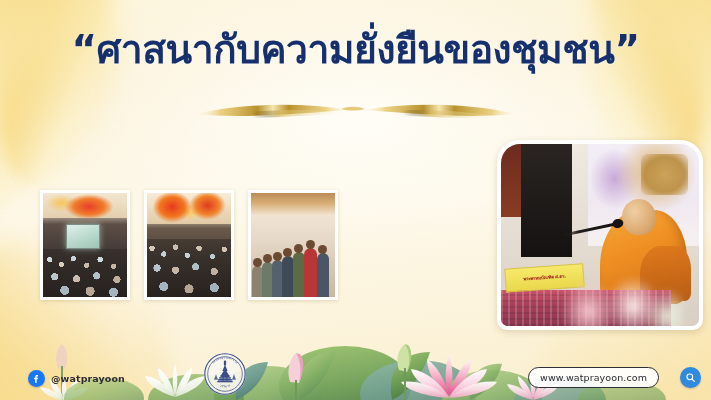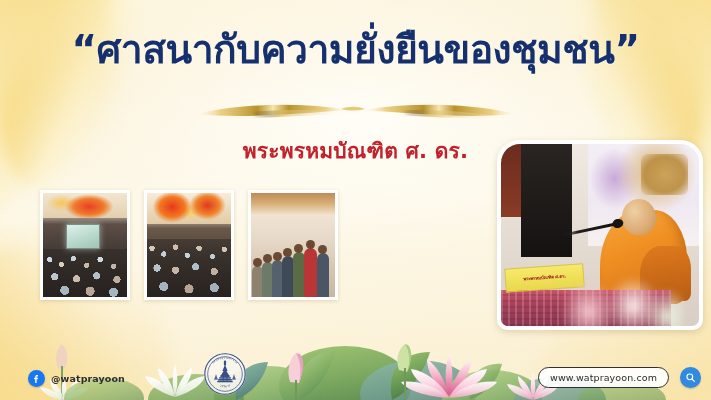--- a/index.html
+++ b/index.html
@@ -434,21 +434,21 @@
     position: absolute;
     left: 203px; bottom: 4px;
     width: 44px; height: 44px;
   }
 
   .urlbar {
     position: absolute;
     right: 10px; bottom: 12px;
     display: flex;
     align-items: center;
-    gap: 11px;
+    gap: 21px;
   }
   .url-pill {
     height: 21px;
     border: 1.3px solid #2f2f35;
     border-radius: 11px;
     background: rgba(255,255,255,.9);
     display: flex; align-items: center;
     padding: 0 11px;
   }
   .url-pill span {
@@ -502,23 +502,20 @@
         <stop offset="100%" stop-color="#fff" stop-opacity="0"></stop>
       </linearGradient>
     </defs>
     <path d="M4 16 C52 5, 108 4, 160 12 C112 15, 56 21, 4 16 Z" fill="url(#gdiv)"></path>
     <path d="M326 16 C278 5, 222 4, 170 12 C218 15, 274 21, 326 16 Z" fill="url(#gdiv)"></path>
     <path d="M18 19 C66 11, 118 10, 162 15 C118 17, 64 22, 18 19 Z" fill="url(#gdiv2)" opacity=".75"></path>
     <path d="M312 19 C264 11, 212 10, 168 15 C212 17, 266 22, 312 19 Z" fill="url(#gdiv2)" opacity=".75"></path>
     <path d="M150 11 C158 8, 166 8, 174 11 C166 13, 158 13, 150 11 Z" fill="#e3c26a" opacity=".9"></path>
   </svg>
 
-  <div class="subtitle-wrap">
-    <div class="subtitle">พระพรหมบัณฑิต ศ. ดร.</div>
-  </div>
 
   <div class="thumbs">
 
     <div class="thumb">
       <div class="ph ph1">
         <div class="p1crowd"></div>
       </div>
     </div>
 
     <div class="thumb">

